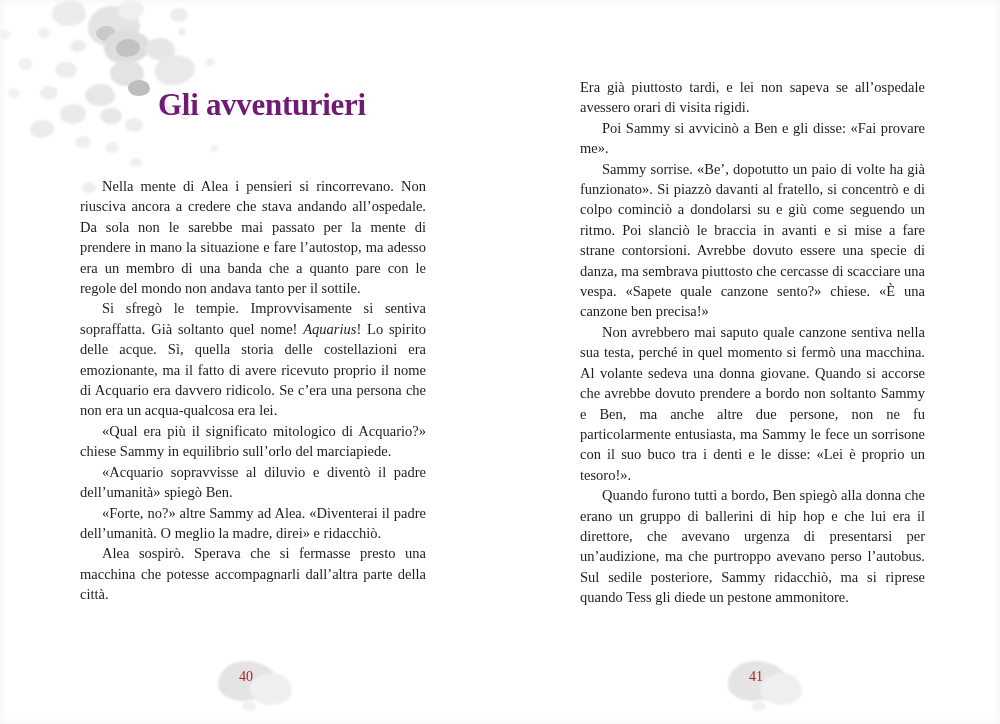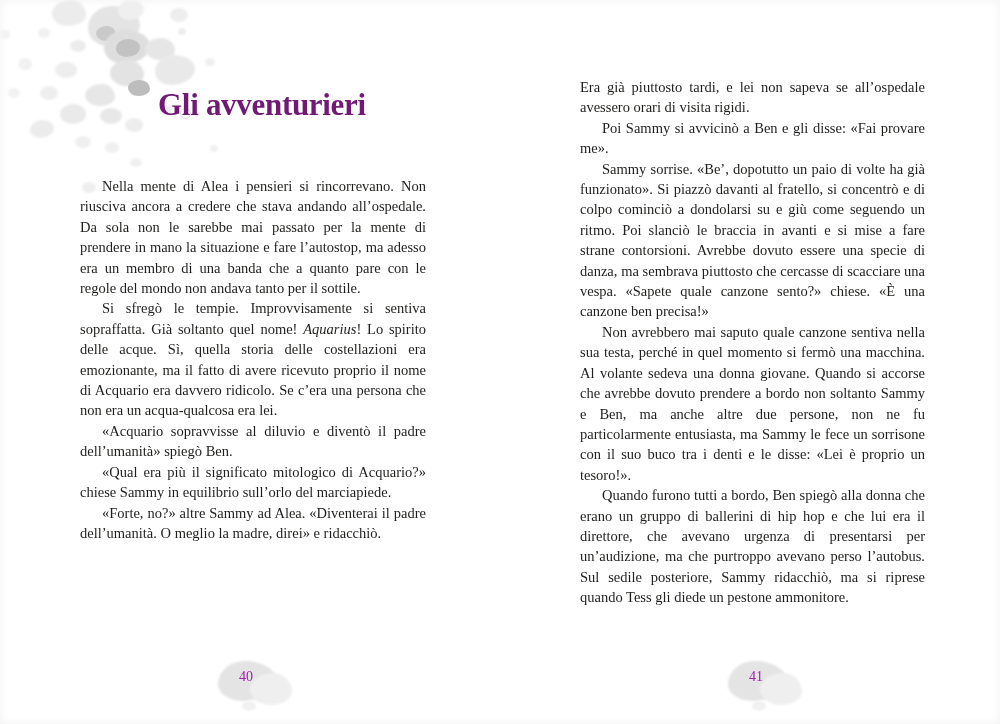--- a/index.html
+++ b/index.html
@@ -60,21 +60,21 @@
   }
   .pagenum-wrap .blob-c {
     position:absolute; left:30px; top:44px; width:14px; height:10px;
     background:#f1f1f1;
     border-radius:50%;
     filter:blur(1px);
   }
   .pagenum-wrap .num {
     position:absolute; left:0; top:12px; width:68px;
     text-align:center;
-    font-size:14px; color:#a21caf;
+    font-size:14px; color:#b91c1c;
   }
 </style>
 </head>
 <body>
 
 <div id="spread">
 
   <div>
     <i class="splat" style="left:52px;top:0;width:34px;height:26px;background:#ececec;border-radius:60% 40% 55% 45%/50% 60% 40% 50%;"></i>
     <i class="splat" style="left:88px;top:6px;width:52px;height:40px;background:#e4e4e4;border-radius:45% 55% 62% 38%/55% 48% 52% 45%;"></i>
@@ -109,23 +109,24 @@
     <i class="splat" style="left:0;top:30px;width:10px;height:9px;background:#f2f2f2;border-radius:50%;"></i>
     <i class="ring" style="left:180px;top:108px;width:9px;height:9px;"></i>
   </div>
 
   <div>
     <h1 class="chapter-title">Gli avventurieri</h1>
 
     <div id="left-col" class="textcol">
         <p class="indent">Nella mente di Alea i pensieri si rincorrevano. Non riusciva ancora a credere che stava andando all’ospedale. Da sola non le sarebbe mai passato per la mente di prendere in mano la situazione e fare l’autostop, ma adesso era un membro di una banda che a quanto pare con le regole del mondo non andava tanto per il sottile.</p>
         <p class="indent">Si sfregò le tempie. Improvvisamente si sentiva sopraffatta. Già soltanto quel nome! <em>Aquarius</em>! Lo spirito delle acque. Sì, quella storia delle costellazioni era emozionante, ma il fatto di avere ricevuto proprio il nome di Acquario era davvero ridicolo. Se c’era una persona che non era un acqua-qualcosa era lei.</p>
+        <p class="indent">«Qual era più il significato mitologico di Acquario?» chiese Sammy in equilibrio sull’orlo del marciapiede.</p>
         <p class="indent">«Acquario sopravvisse al diluvio e diventò il padre dell’umanità» spiegò Ben.</p>
-        <p class="indent">«Qual era più il significato mitologico di Acquario?» chiese Sammy in equilibrio sull’orlo del marciapiede.</p>
         <p class="indent">«Forte, no?» altre Sammy ad Alea. «Diventerai il padre dell’umanità. O meglio la madre, direi» e ridacchiò.</p>
+        <p class="indent">Alea sospirò. Sperava che si fermasse presto una macchina che potesse accompagnarli dall’altra parte della città.</p>
       </div>
 
     <div id="pagenum-left" class="pagenum-wrap">
       <span class="blob-a"></span>
       <span class="blob-b"></span>
       <span class="blob-c"></span>
       <span class="num">40</span>
     </div>
   </div>
 

